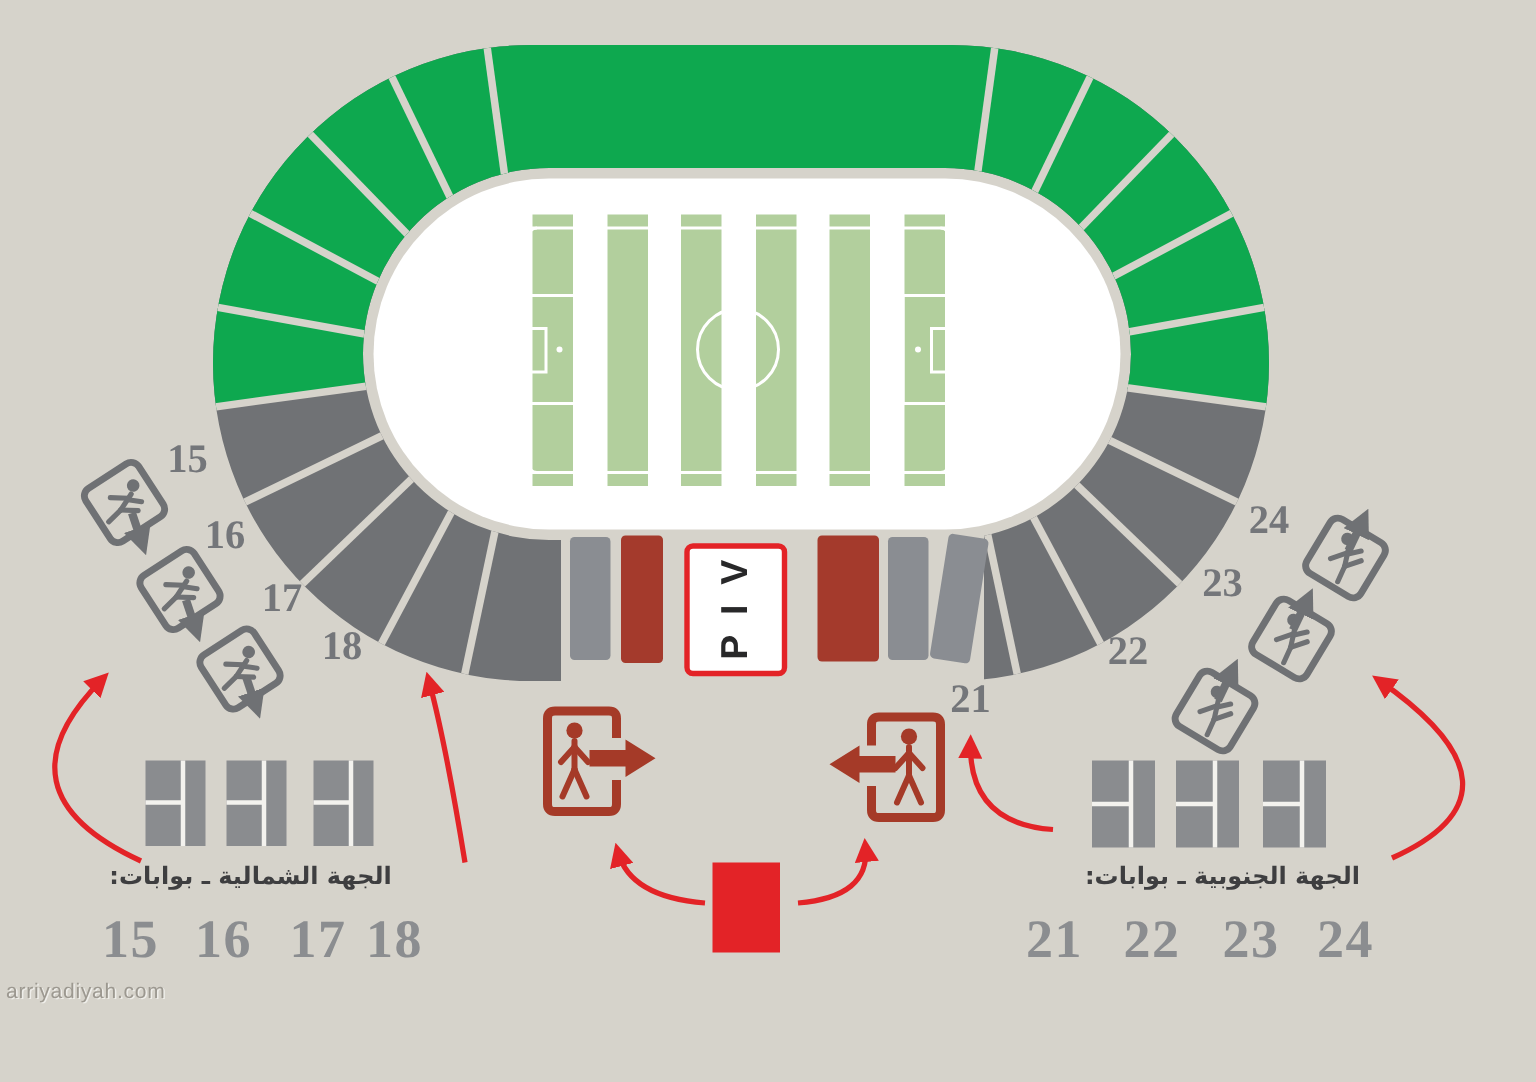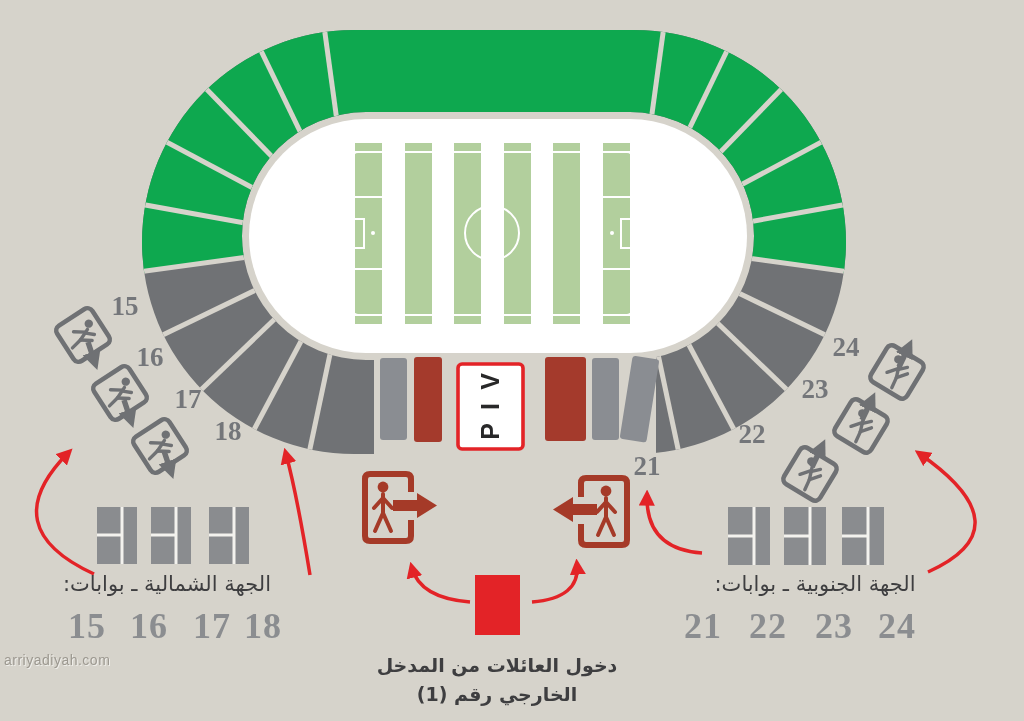--- a/index.html
+++ b/index.html
@@ -2,21 +2,21 @@
 <html><head>
 <meta charset="utf-8">
 <style>
   html,body{margin:0;padding:0;}
   .canvas{position:relative;width:1024px;height:721px;background:#d6d3cb;overflow:hidden;
           font-family:"Liberation Sans",sans-serif;}
   .canvas svg{position:absolute;left:0;top:0;}
   .txt{position:absolute;transform:translate(-50%,-50%);white-space:nowrap;font-family:Liberation Serif, serif;}
   .sec-num{font-size:27px;font-weight:bold;color:#74767a;}
   .row-num{font-size:36px;font-weight:bold;color:#8b8d90;letter-spacing:1px;}
-  .ar-label{font-family:"DejaVu Sans",sans-serif;font-size:21px;font-weight:normal;color:#3e3e40;direction:rtl;}
+  .ar-label{font-family:"DejaVu Sans",sans-serif;font-size:16px;font-weight:bold;color:#3e3e40;direction:rtl;}
   .family-line{font-family:"DejaVu Sans",sans-serif;font-size:19px;font-weight:bold;color:#3e3e40;direction:rtl;}
   .vip-box-text{position:absolute;left:458px;top:364px;width:65px;height:85px;
       display:flex;flex-direction:column;align-items:center;justify-content:center;}
   .vip-box-text span{display:block;height:25px;line-height:25px;font-size:25px;font-weight:bold;
       color:#282829;transform:rotate(-90deg);}
   .watermark{position:absolute;left:4px;top:652px;font-size:14px;color:#9c9890;
       text-shadow:1px 1px 0 #efeeea;letter-spacing:.5px;}
 </style>
 </head>
 <body>
@@ -229,18 +229,16 @@
 <span class="txt row-num" style="left:149px;top:626px;">16</span>
 <span class="txt row-num" style="left:212px;top:626px;">17</span>
 <span class="txt row-num" style="left:263px;top:626px;">18</span>
 
 <div class="txt ar-label" style="left:815px;top:584px;text-align:right;" dir="rtl">الجهة الجنوبية ـ بوابات:</div>
 <span class="txt row-num" style="left:703px;top:626px;">21</span>
 <span class="txt row-num" style="left:768px;top:626px;">22</span>
 <span class="txt row-num" style="left:834px;top:626px;">23</span>
 <span class="txt row-num" style="left:897px;top:626px;">24</span>
 
-<div class="txt family-line" style="left:497px;top:665px;" dir="rtl">دخول العائلات من المدخل</div>
-<div class="txt family-line" style="left:497px;top:694px;" dir="rtl">الخارجي رقم (1)</div>
 
 <div class="watermark">arriyadiyah.com</div>
 
 </div>
 
 </body></html>

